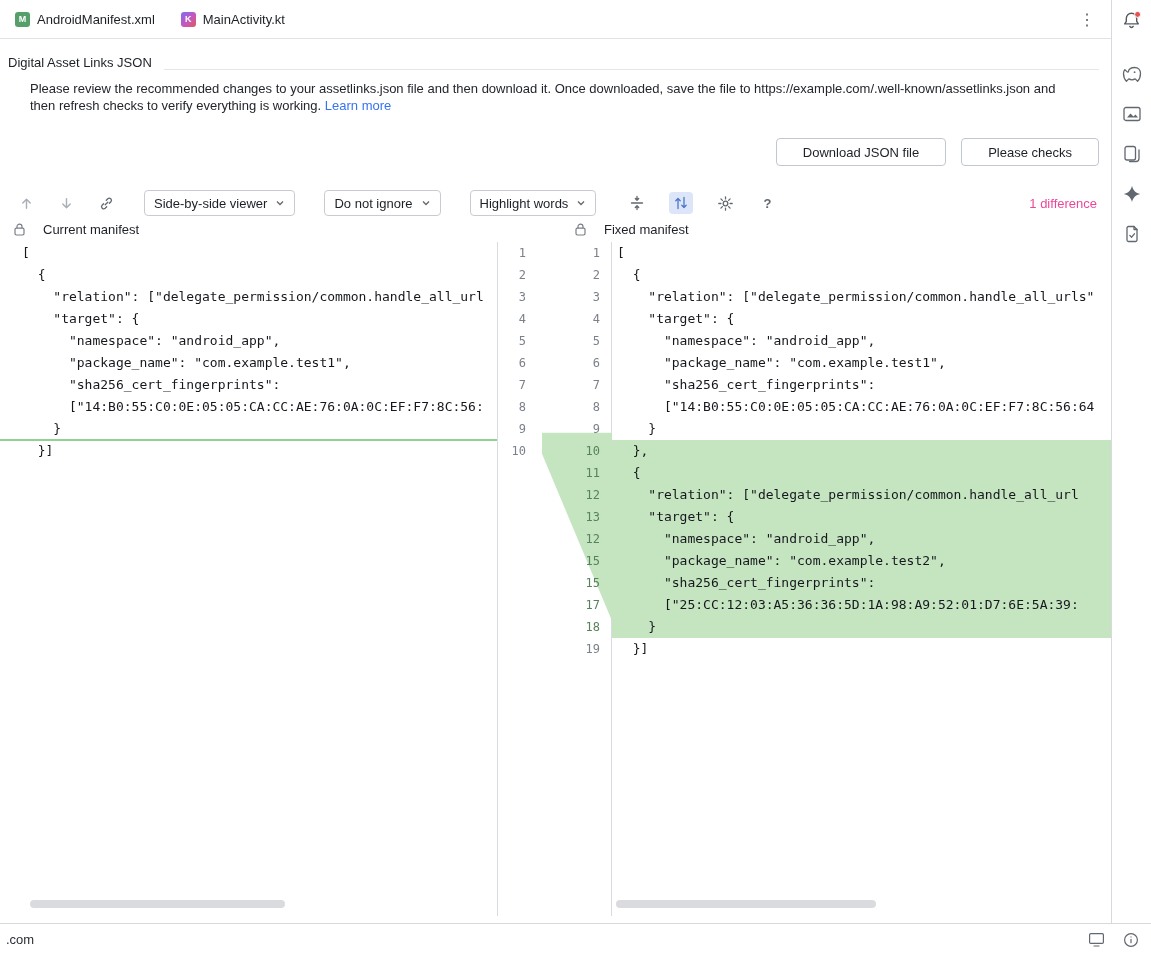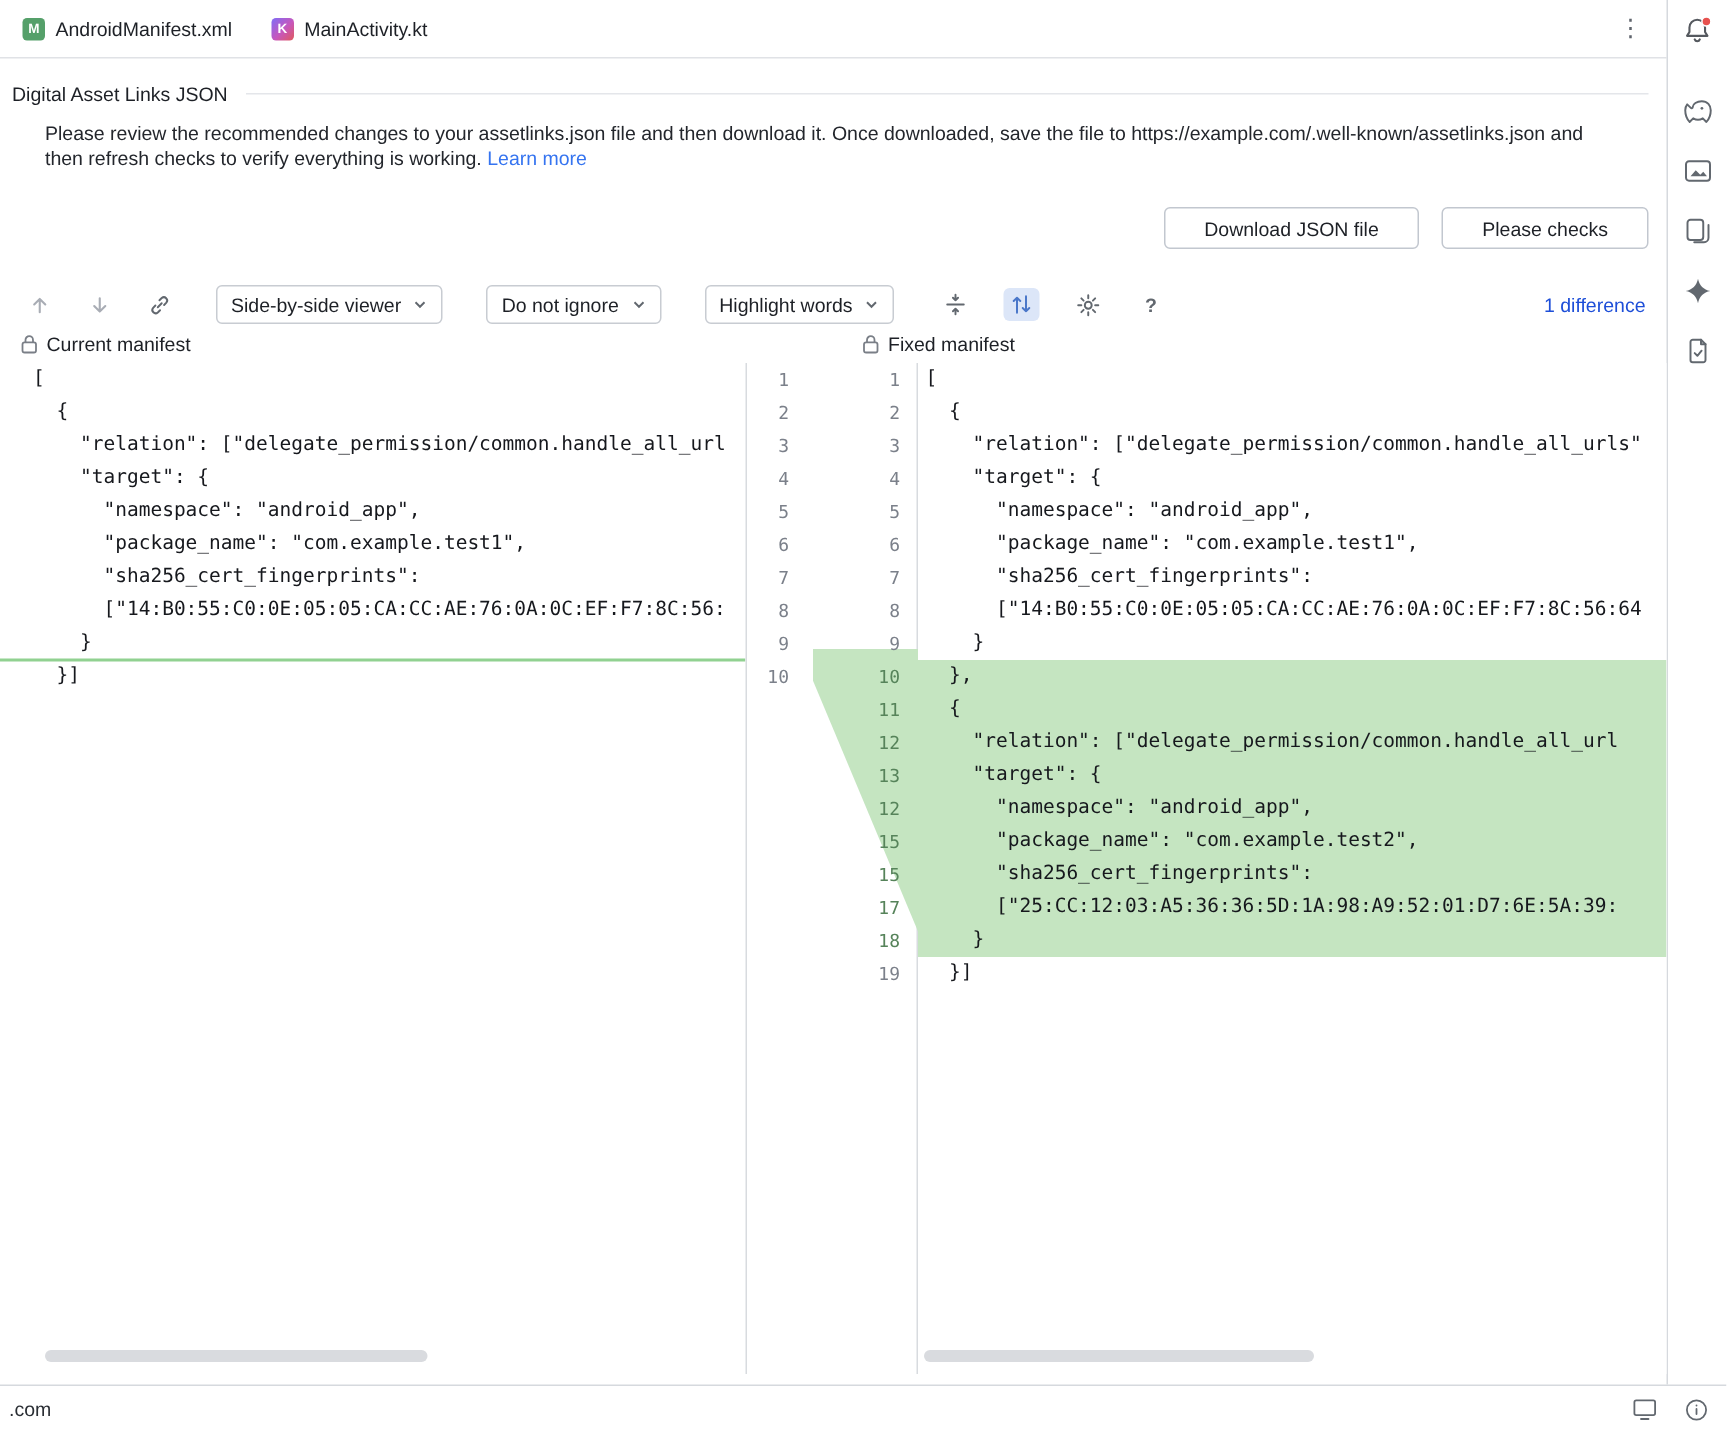--- a/index.html
+++ b/index.html
@@ -16,41 +16,41 @@
   .tab{display:flex;align-items:center;gap:7px;padding:0 13px;position:relative;cursor:pointer;white-space:nowrap}
   .tab.active::after{content:"";position:absolute;left:0;right:0;bottom:-1px;height:3px;background:var(--accent,#3574f0)}
   .tab-close{color:#7d828a;font-size:14px;margin-left:3px;line-height:1}
   .fi{width:15px;height:15px;border-radius:3px;color:#fff;font-size:9px;font-weight:bold;display:flex;align-items:center;justify-content:center;flex-shrink:0}
   .fi-manifest{background:#55a06a}
   .fi-kotlin{background:linear-gradient(135deg,#7f6cf6 0%,#c757bc 55%,#e0595c 100%)}
   .tabbar-spacer{flex:1}
   .kebab{align-self:center;color:#5f646c;font-size:16px;padding:0 16px;cursor:pointer}
 
   
-  .dal-header{display:flex;align-items:center;margin-top:16px;padding:0 12px 0 8px;gap:12px;flex-shrink:0}
+  .dal-header{display:flex;align-items:flex-end;margin-top:16px;padding:0 12px 0 8px;gap:12px;flex-shrink:0}
   .dal-header .rule{flex:1;border-top:1px solid #e4e6ea}
   .desc{margin-top:10px;padding-left:30px;line-height:17px;color:#23262c;width:1060px;flex-shrink:0}
   .link{color:var(--accent,#3574f0);cursor:pointer;text-decoration:none}
   .actions{display:flex;justify-content:flex-end;gap:15px;margin-top:24px;padding-right:12px;flex-shrink:0}
   .btn{height:28px;padding:0 26px;border:1px solid #c2c7cf;border-radius:4px;background:#fff;color:#1d2026;font-size:13px;font-family:"Liberation Sans",sans-serif;cursor:pointer}
 
   
   .dtoolbar{display:flex;align-items:center;gap:20px;padding:0 14px 0 16px;margin-top:24px;height:26px;flex-shrink:0}
   .icon-btn{width:20px;height:22px;display:flex;align-items:center;justify-content:center;border-radius:4px;cursor:pointer;flex-shrink:0}
   .icon-btn.wide{width:24px}
   .icon-btn.toggled{background:#dce6f8}
   .dropdown{display:flex;align-items:center;gap:8px;border:1px solid #c8ccd2;border-radius:4px;height:26px;padding:0 9px;color:#1d2026;cursor:pointer;white-space:nowrap}
   .dropdown.first{margin-left:8px}
   .dropdown{margin-right:9px}
   .help{font-weight:bold;color:#62686f;font-size:13px}
-  .diff-count{margin-left:auto;color:#1d4ed8}
+  .diff-count{margin-left:auto;color:#ec4899}
 
   
   .pane-headers{height:20px;position:relative;margin-top:6px;flex-shrink:0}
-  .ph{position:absolute;top:0;display:flex;align-items:center;gap:6px;color:#1d2026}
+  .ph{position:absolute;top:0;display:flex;align-items:center;gap:18px;color:#1d2026}
 
   
   .diff{flex:1;display:flex;min-height:0;padding-bottom:7px}
   .editor{position:relative;overflow:hidden;background:#fff}
   .editor.left{width:497px;flex-shrink:0}
   .editor.right{flex:1;min-width:0}
   .gutter{width:115px;border-left:1px solid #d8dbdf;border-right:1px solid #d8dbdf;position:relative;flex-shrink:0}
   .crow{height:22px;line-height:22px;font-family:"DejaVu Sans Mono","Liberation Mono",monospace;font-size:13px;white-space:pre;color:#16181d}
   .editor.left .crow{padding-left:22px}
   .editor.right .crow{padding-left:5px}

